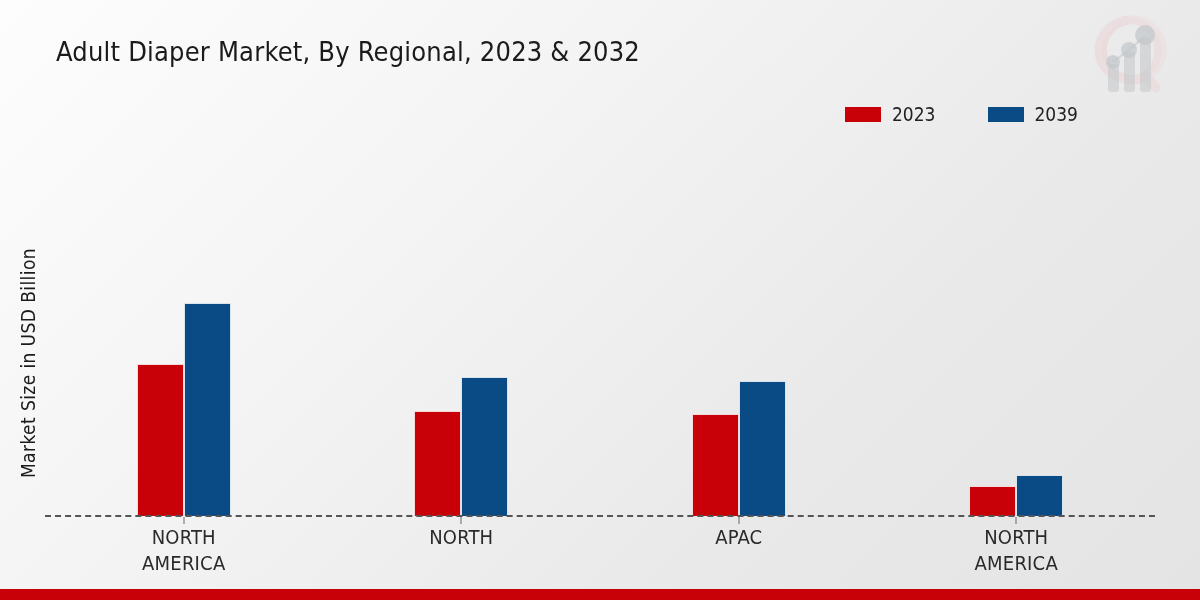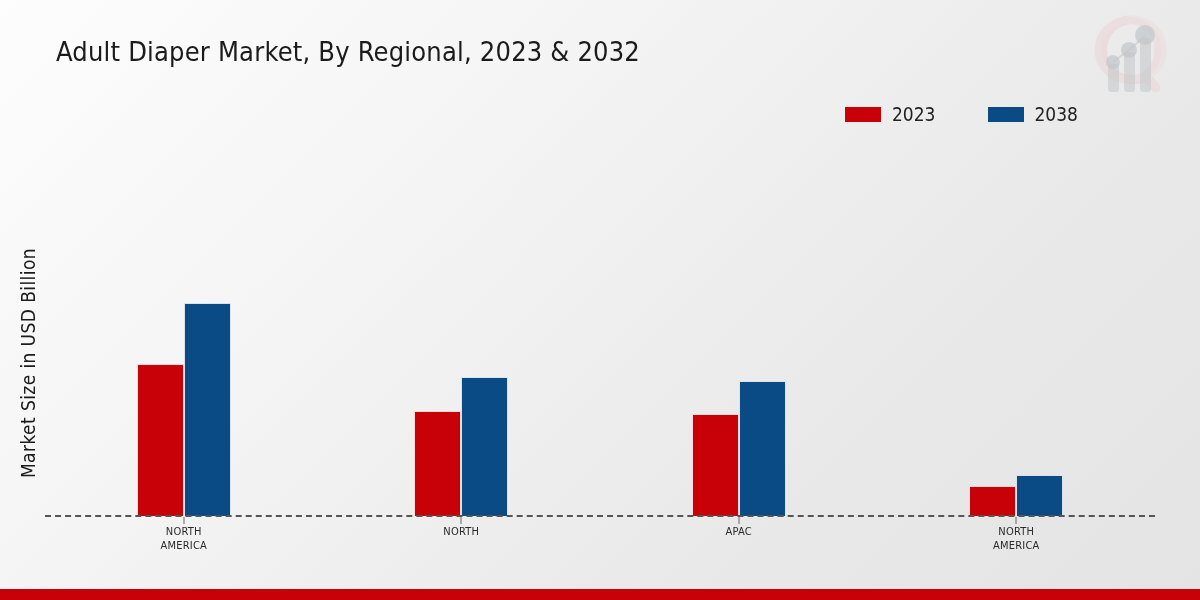--- a/index.html
+++ b/index.html
@@ -126,21 +126,21 @@
     width:1px; height:7px;
     background:#666;
     transform:translateX(-50%);
   }
   .cat-label {
     position:absolute;
     top:calc(100% + 9px);
     left:50%;
     transform:translateX(-50%);
     text-align:center;
-    font-size:11px;
+    font-size:20px;
     color:#2a2a2a;
     line-height:1.28;
     white-space:pre-line;
     font-family:"DejaVu Sans Condensed","Liberation Sans",sans-serif;
     letter-spacing:0.2px;
   }
 
   
   #bottom-strip {
     position:absolute;
@@ -179,21 +179,21 @@
   </svg>
 </div>
 
 <div id="legend">
   <div class="legend-item">
     <span class="legend-swatch" style="background: rgb(200, 0, 8);"></span>
     <span class="legend-label">2023</span>
   </div>
   <div class="legend-item">
     <span class="legend-swatch" style="background: rgb(10, 74, 133);"></span>
-    <span class="legend-label">2038</span>
+    <span class="legend-label">2039</span>
   </div>
 </div>
 
 <div id="y-axis-title">Market Size in USD Billion</div>
 
 <div id="plot">
   <div id="groups">
       <div class="group">
         <div class="bars">
           <div class="bar red" style="background: rgb(200, 0, 8); height: 39.4737%;">

